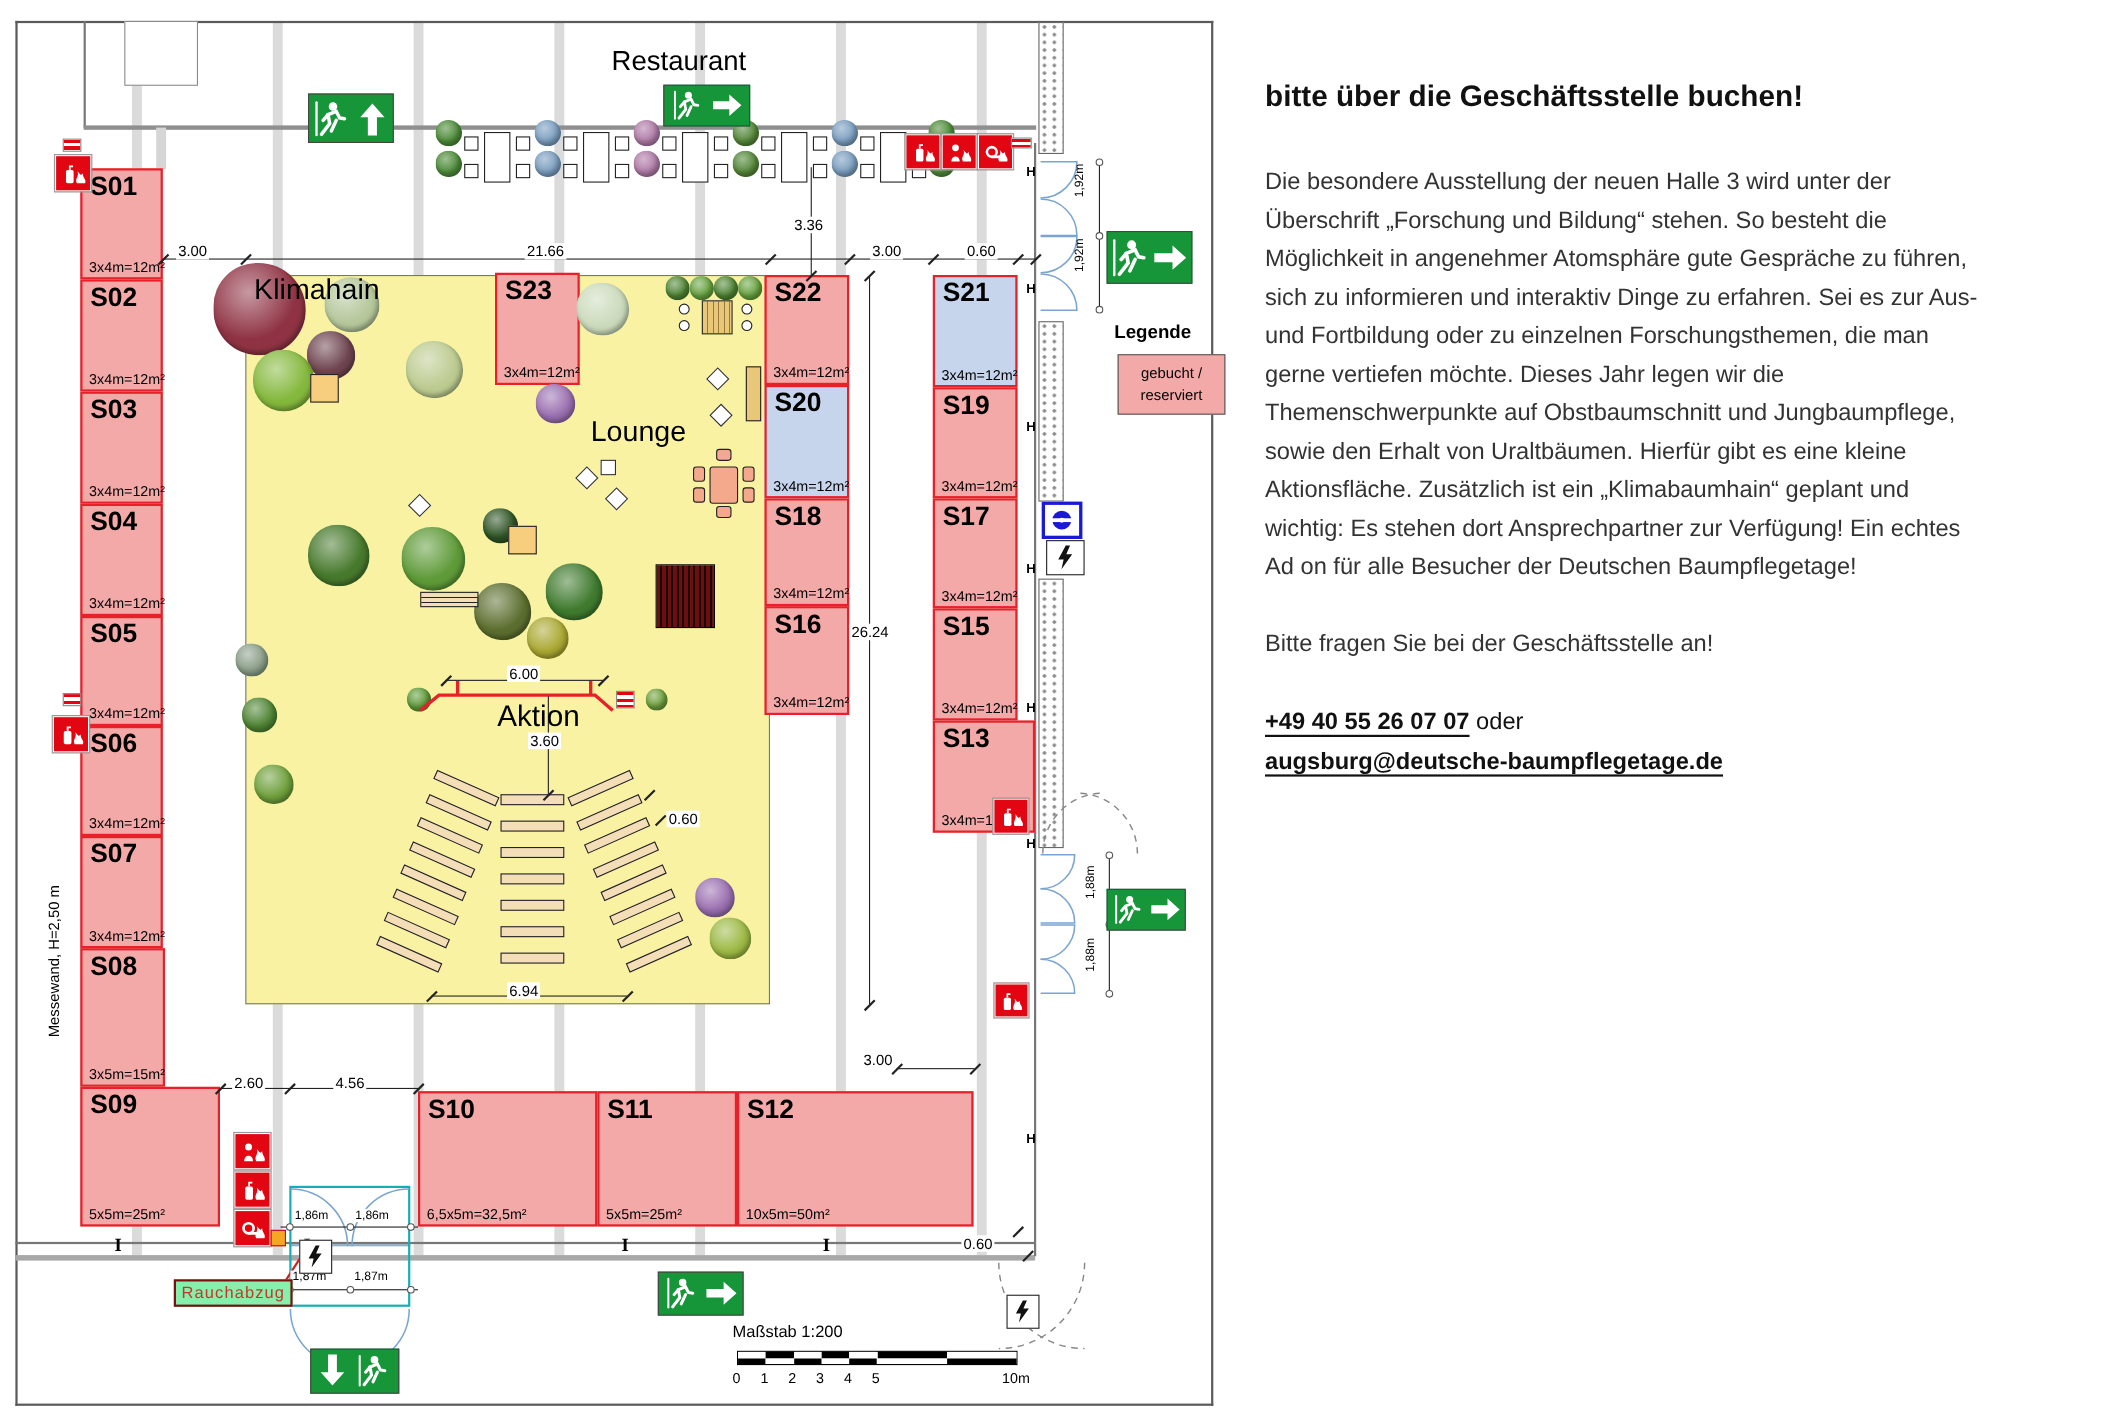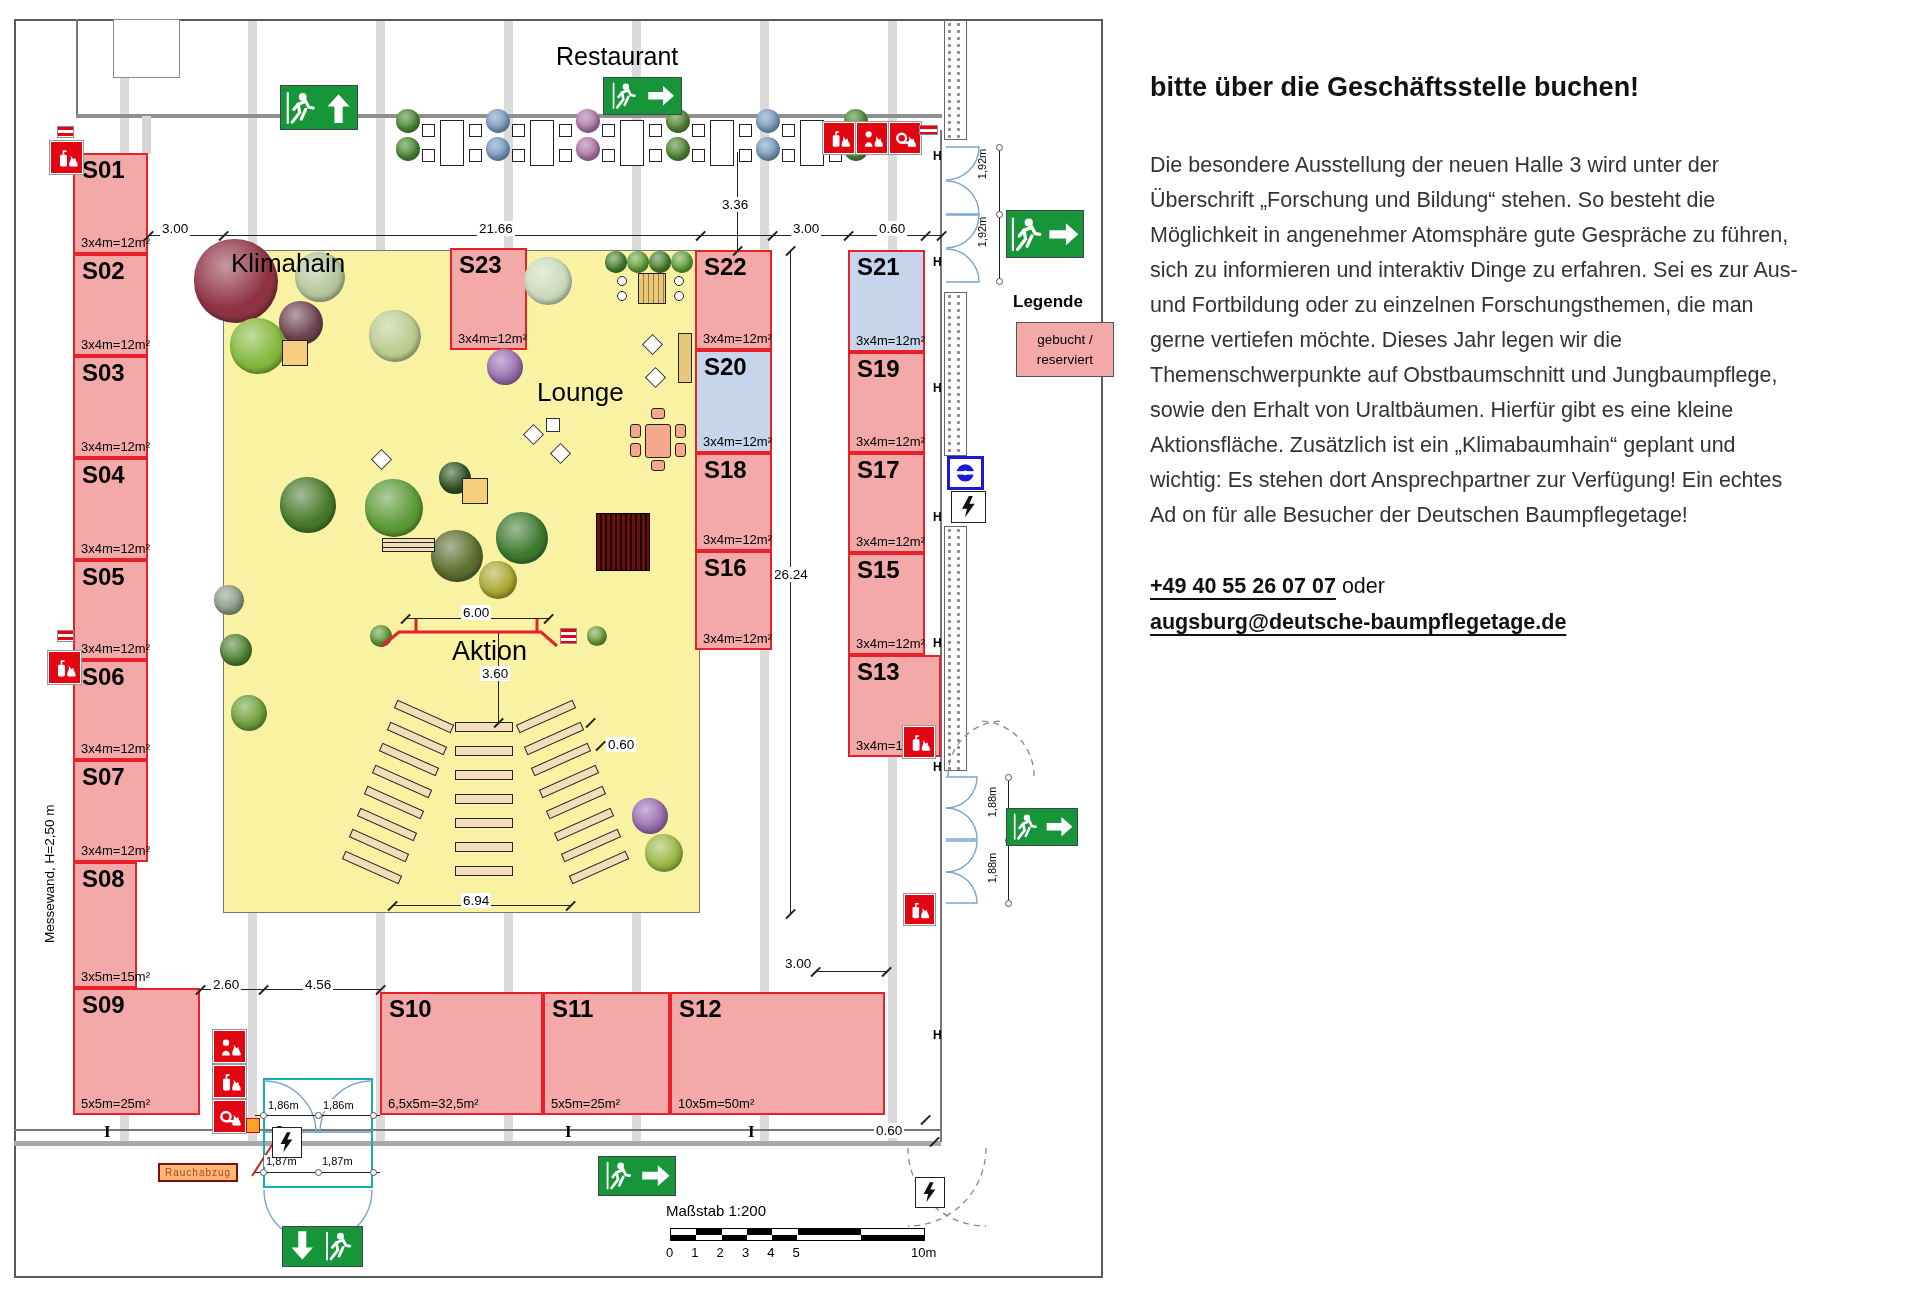--- a/index.html
+++ b/index.html
@@ -25,21 +25,21 @@
   .tick{position:absolute;z-index:6;width:13px;height:1.6px;background:#222;transform:rotate(-45deg);}
   .dimcircle{position:absolute;z-index:6;width:7px;height:7px;border:1px solid #555;border-radius:50%;background:#fff;box-sizing:border-box;}
   .hmark{position:absolute;z-index:7;font-weight:bold;font-size:12px;}
   .imark{position:absolute;z-index:7;font-family:"Liberation Serif","DejaVu Serif",serif;font-weight:bold;font-size:17px;}
   .exit{position:absolute;z-index:8;background:#169638;border:1px solid #444;display:flex;align-items:center;justify-content:center;gap:1px;padding:2px;box-sizing:border-box;}
   .fire{position:absolute;z-index:8;background:#E20613;border:1px solid #fff;outline:1px solid #9a9a9a;display:flex;align-items:center;justify-content:center;box-sizing:border-box;}
   .striped{position:absolute;z-index:8;background:repeating-linear-gradient(180deg,#E20613 0 3px,#fff 3px 6px);border:1px solid #8a8a8a;box-sizing:border-box;}
   .bolt{position:absolute;z-index:8;background:#fff;border:1.5px solid #222;display:flex;align-items:center;justify-content:center;box-sizing:border-box;}
   .planlabel{position:absolute;z-index:7;white-space:nowrap;}
   #messewand{position:absolute;z-index:7;left:42px;top:700px;height:243px;writing-mode:vertical-rl;transform:rotate(180deg);font-size:13.5px;white-space:nowrap;}
-  #rauchabzug{position:absolute;z-index:8;left:158px;top:1163px;border:2px solid #7A1010;color:#C0392B;background:#fdba74;font-size:10px;padding:2px 5px;letter-spacing:1px;}
+  #rauchabzug{position:absolute;z-index:8;left:158px;top:1163px;border:2px solid #7A1010;color:#C0392B;background:#86efac;font-size:15px;padding:2px 5px;letter-spacing:1px;}
   #vestibule{position:absolute;z-index:5;border:2px solid #14AEB4;box-sizing:border-box;}
   #legend-title{position:absolute;z-index:7;left:1013px;top:292px;font-weight:bold;font-size:17px;}
   #legend-box{position:absolute;z-index:7;left:1016px;top:322px;width:98px;height:55px;background:#F4A9A9;border:1px solid #555;
               display:flex;flex-direction:column;align-items:center;justify-content:center;font-size:13.5px;line-height:1.45;box-sizing:border-box;}
   #scalebar-wrap{position:absolute;z-index:8;}
   #panel{position:absolute;left:1150px;top:30px;width:650px;}
   #panel h1{font-size:27px;line-height:38px;margin:0;color:#111;font-weight:bold;}
   #panel p{font-size:21.5px;line-height:35px;color:#333;margin:35px 0 0 0;}
   #panel p.first{margin-top:42px;}
   #panel .contact{font-size:21.5px;line-height:36px;margin-top:35px;color:#111;}
@@ -136,21 +136,21 @@
         <div class="bsize" style="">3x4m=12m²</div>
       </div>
       <div class="booth" style="left: 73px; top: 660px; width: 75px; height: 100px;">
         <div class="bname" style="">S06</div>
         <div class="bsize" style="">3x4m=12m²</div>
       </div>
       <div class="booth" style="left: 73px; top: 760px; width: 75px; height: 102px;">
         <div class="bname" style="">S07</div>
         <div class="bsize" style="">3x4m=12m²</div>
       </div>
-      <div class="booth" style="left: 73px; top: 862px; width: 64px; height: 126px;">
+      <div class="booth" style="left: 73px; top: 862px; width: 77px; height: 126px;">
         <div class="bname" style="">S08</div>
         <div class="bsize" style="">3x5m=15m²</div>
       </div>
       <div class="booth" style="left: 73px; top: 988px; width: 127px; height: 127px;">
         <div class="bname" style="">S09</div>
         <div class="bsize" style="">5x5m=25m²</div>
       </div>
       <div class="booth" style="left: 380px; top: 992px; width: 163px; height: 123px;">
         <div class="bname" style="">S10</div>
         <div class="bsize" style="">6,5x5m=32,5m²</div>
@@ -605,19 +605,20 @@
       <div class="planlabel" style="left: 716.6px; top: 1245px; font-size: 13px;">2</div>
       <div class="planlabel" style="left: 741.9px; top: 1245px; font-size: 13px;">3</div>
       <div class="planlabel" style="left: 767.2px; top: 1245px; font-size: 13px;">4</div>
       <div class="planlabel" style="left: 792.5px; top: 1245px; font-size: 13px;">5</div>
       <div class="planlabel" style="left: 911px; top: 1245px; font-size: 13px;">10m</div>
     </div>
 
   <div id="panel">
     <h1><br><span>bitte über die Geschäftsstelle buchen!</span></h1>
     <p class="first">Die besondere Ausstellung der neuen Halle 3 wird unter der Überschrift  „Forschung und Bildung“ stehen. So besteht die Möglichkeit in angenehmer Atomsphäre gute Gespräche zu führen, sich zu informieren und interaktiv Dinge zu erfahren. Sei es zur Aus- und Fortbildung oder zu einzelnen Forschungsthemen, die man gerne vertiefen möchte. Dieses Jahr legen wir die Themenschwerpunkte auf Obstbaumschnitt und Jungbaumpflege, sowie den Erhalt von Uraltbäumen. Hierfür gibt es eine kleine Aktionsfläche. Zusätzlich ist ein „Klimabaumhain“ geplant und wichtig: Es stehen dort Ansprechpartner zur Verfügung! Ein echtes Ad on für alle Besucher der Deutschen Baumpflegetage!</p>
+    <p>Bitte fragen Sie bei der Geschäftsstelle an!</p>
     <p class="contact">
       <a href="#">+49 40 55 26 07 07</a>
       <span>oder</span><br>
       <a href="#">augsburg@deutsche-baumpflegetage.de</a>
     </p>
   </div>
 </div>
 
 </body></html>

